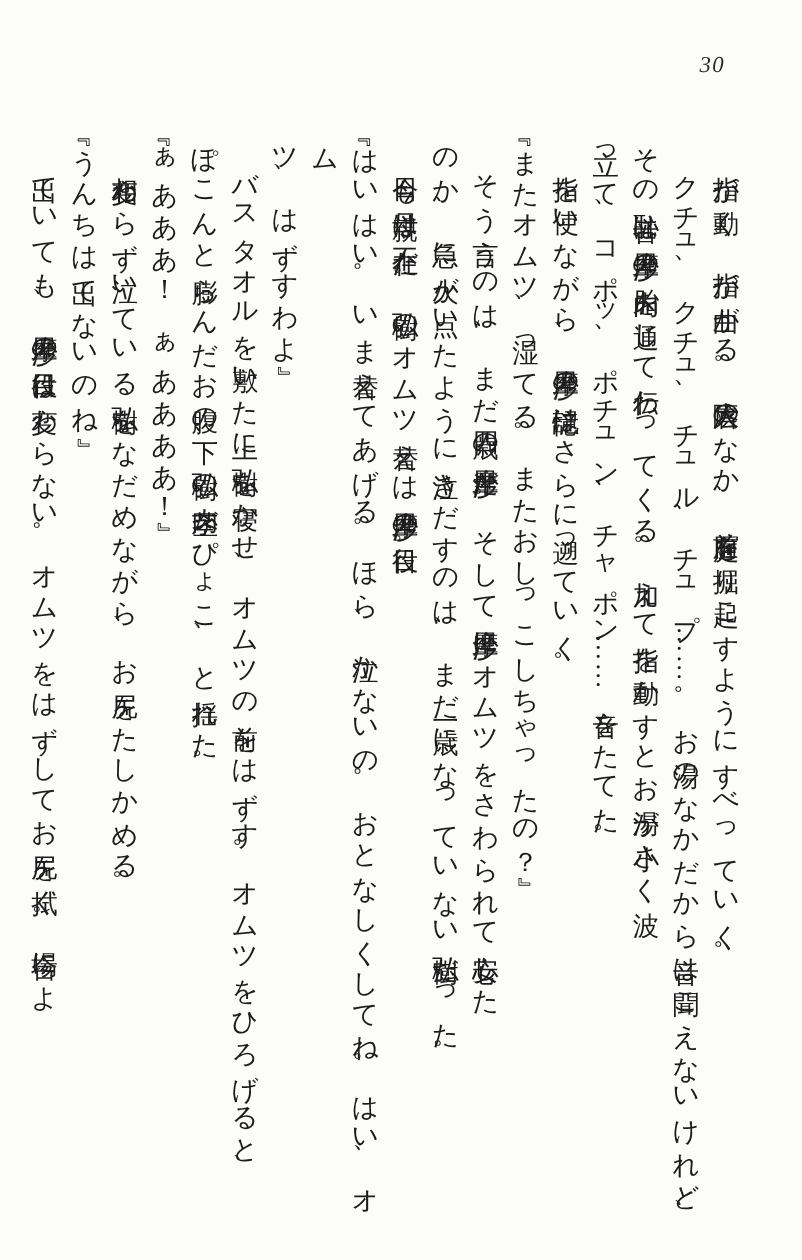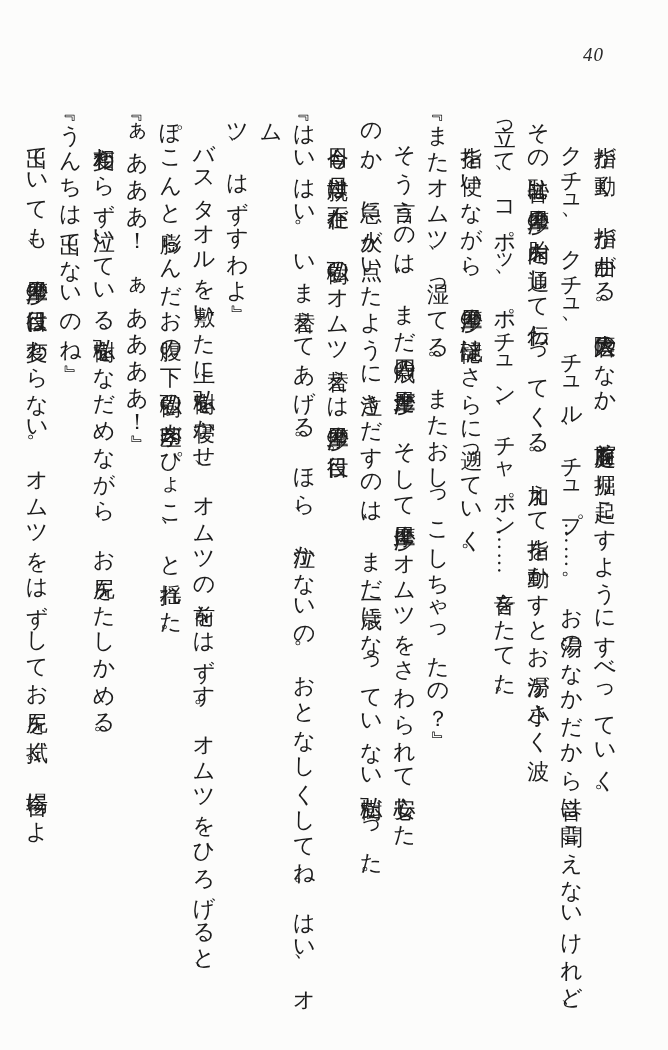--- a/index.html
+++ b/index.html
@@ -43,21 +43,21 @@
     padding: 0;
   }
   .text-line.indent {
     text-indent: 1em;
   }
 </style>
 </head>
 <body>
 
 <div class="page">
-  <div class="page-number">40</div>
+  <div class="page-number">30</div>
   <div class="text-block">
       <p class="text-line indent">指が動く。指が曲がる。大陰唇のなか、膣前庭を掘り起こすようにすべっていく。</p>
       <p class="text-line indent">クチュ、クチュ、チュル、チュプ……。お湯のなかだから音は聞こえないけれど、</p>
       <p class="text-line">その恥音は摩里沙の胎内を通じて伝わってくる。加えて指を動かすとお湯が小さく波</p>
       <p class="text-line">立って、コポッ、ポチュン、チャポン……音をたてた。</p>
       <p class="text-line indent">指を使いながら、摩里沙の記憶はさらに遡っていく。</p>
       <p class="text-line">『またオムツ、湿ってる。またおしっこしちゃったの？』</p>
       <p class="text-line indent">そう言うのは、まだ四歳の摩里沙だ。そして摩里沙にオムツをさわられて安心した</p>
       <p class="text-line">のか、急に火が点いたように泣きだすのは、まだ一歳になっていない弘樹だった。</p>
       <p class="text-line indent">今日も母親は不在だ。弘樹のオムツ替えは摩里沙の役目。</p>

